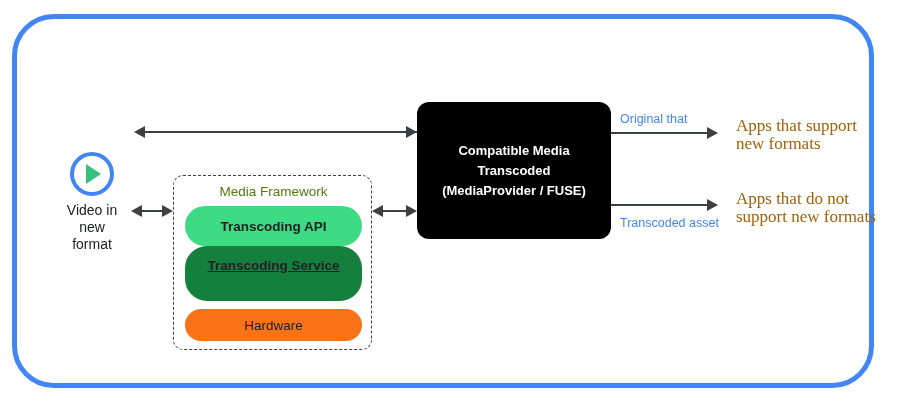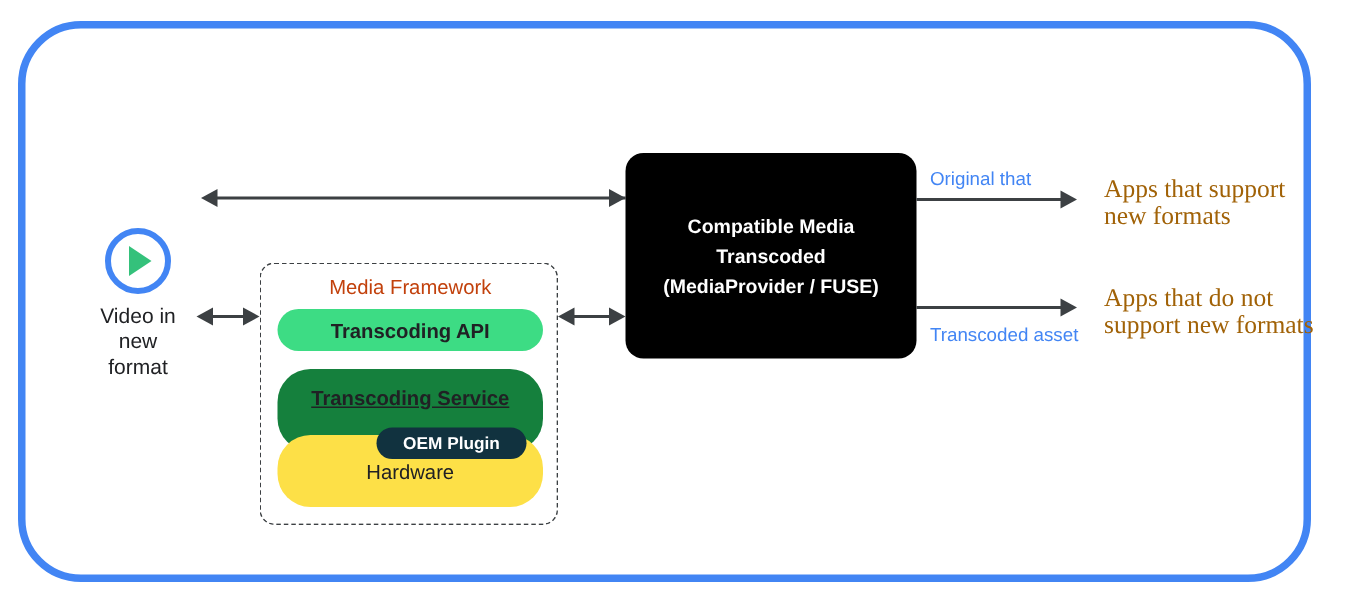--- a/index.html
+++ b/index.html
@@ -88,57 +88,57 @@
     border: 1.5px dashed #3c4043;
     border-radius: 10px;
   }
   .framework-title {
     position: absolute;
     left: 0;
     top: 8px;
     width: 199px;
     text-align: center;
     font-size: 13.5px;
-    color: #c2410c;
+    color: #4d7c0f;
   }
 
   .pill {
     position: absolute;
     box-sizing: border-box;
     border-radius: 22px;
     display: flex;
     align-items: center;
     justify-content: center;
     font-size: 13.5px;
     font-weight: bold;
     color: #202124;
   }
   .pill-api {
     left: 11px;
     top: 30px;
     width: 177px;
-    height: 28px;
+    height: 40px;
     background: #3ddc84;
   }
   .pill-service {
     left: 11px;
     top: 70px;
     width: 177px;
     height: 55px;
     background: #15803d;
     align-items: flex-start;
     padding-top: 12px;
     text-decoration: underline;
   }
   .pill-hardware {
     left: 11px;
-    top: 114px;
+    top: 133px;
     width: 177px;
-    height: 48px;
-    background: #fde047;
+    height: 32px;
+    background: #f97316;
     font-weight: normal;
     font-size: 13.5px;
   }
   .pill-oem {
     left: 77px;
     top: 109px;
     width: 100px;
     height: 21px;
     background: #11323f;
     color: #ffffff;
@@ -251,21 +251,20 @@
   <div class="arrow-head head-left arrow-top-head-l"></div>
 
   <div class="arrow-line arrow-vf-line"></div>
   <div class="arrow-head head-right arrow-vf-head-r"></div>
   <div class="arrow-head head-left arrow-vf-head-l"></div>
 
   <div class="framework-box">
     <div class="framework-title">Media Framework</div>
     <div class="pill pill-api">Transcoding API</div>
     <div class="pill pill-service">Transcoding Service</div>
-    <div class="pill pill-oem">OEM Plugin</div>
     <div class="pill pill-hardware">Hardware</div>
   </div>
 
   <div class="arrow-line arrow-fc-line"></div>
   <div class="arrow-head head-right arrow-fc-head-r"></div>
   <div class="arrow-head head-left arrow-fc-head-l"></div>
 
   <div class="cmt-box">
     <span>Compatible Media</span>
     <span>Transcoded</span>

